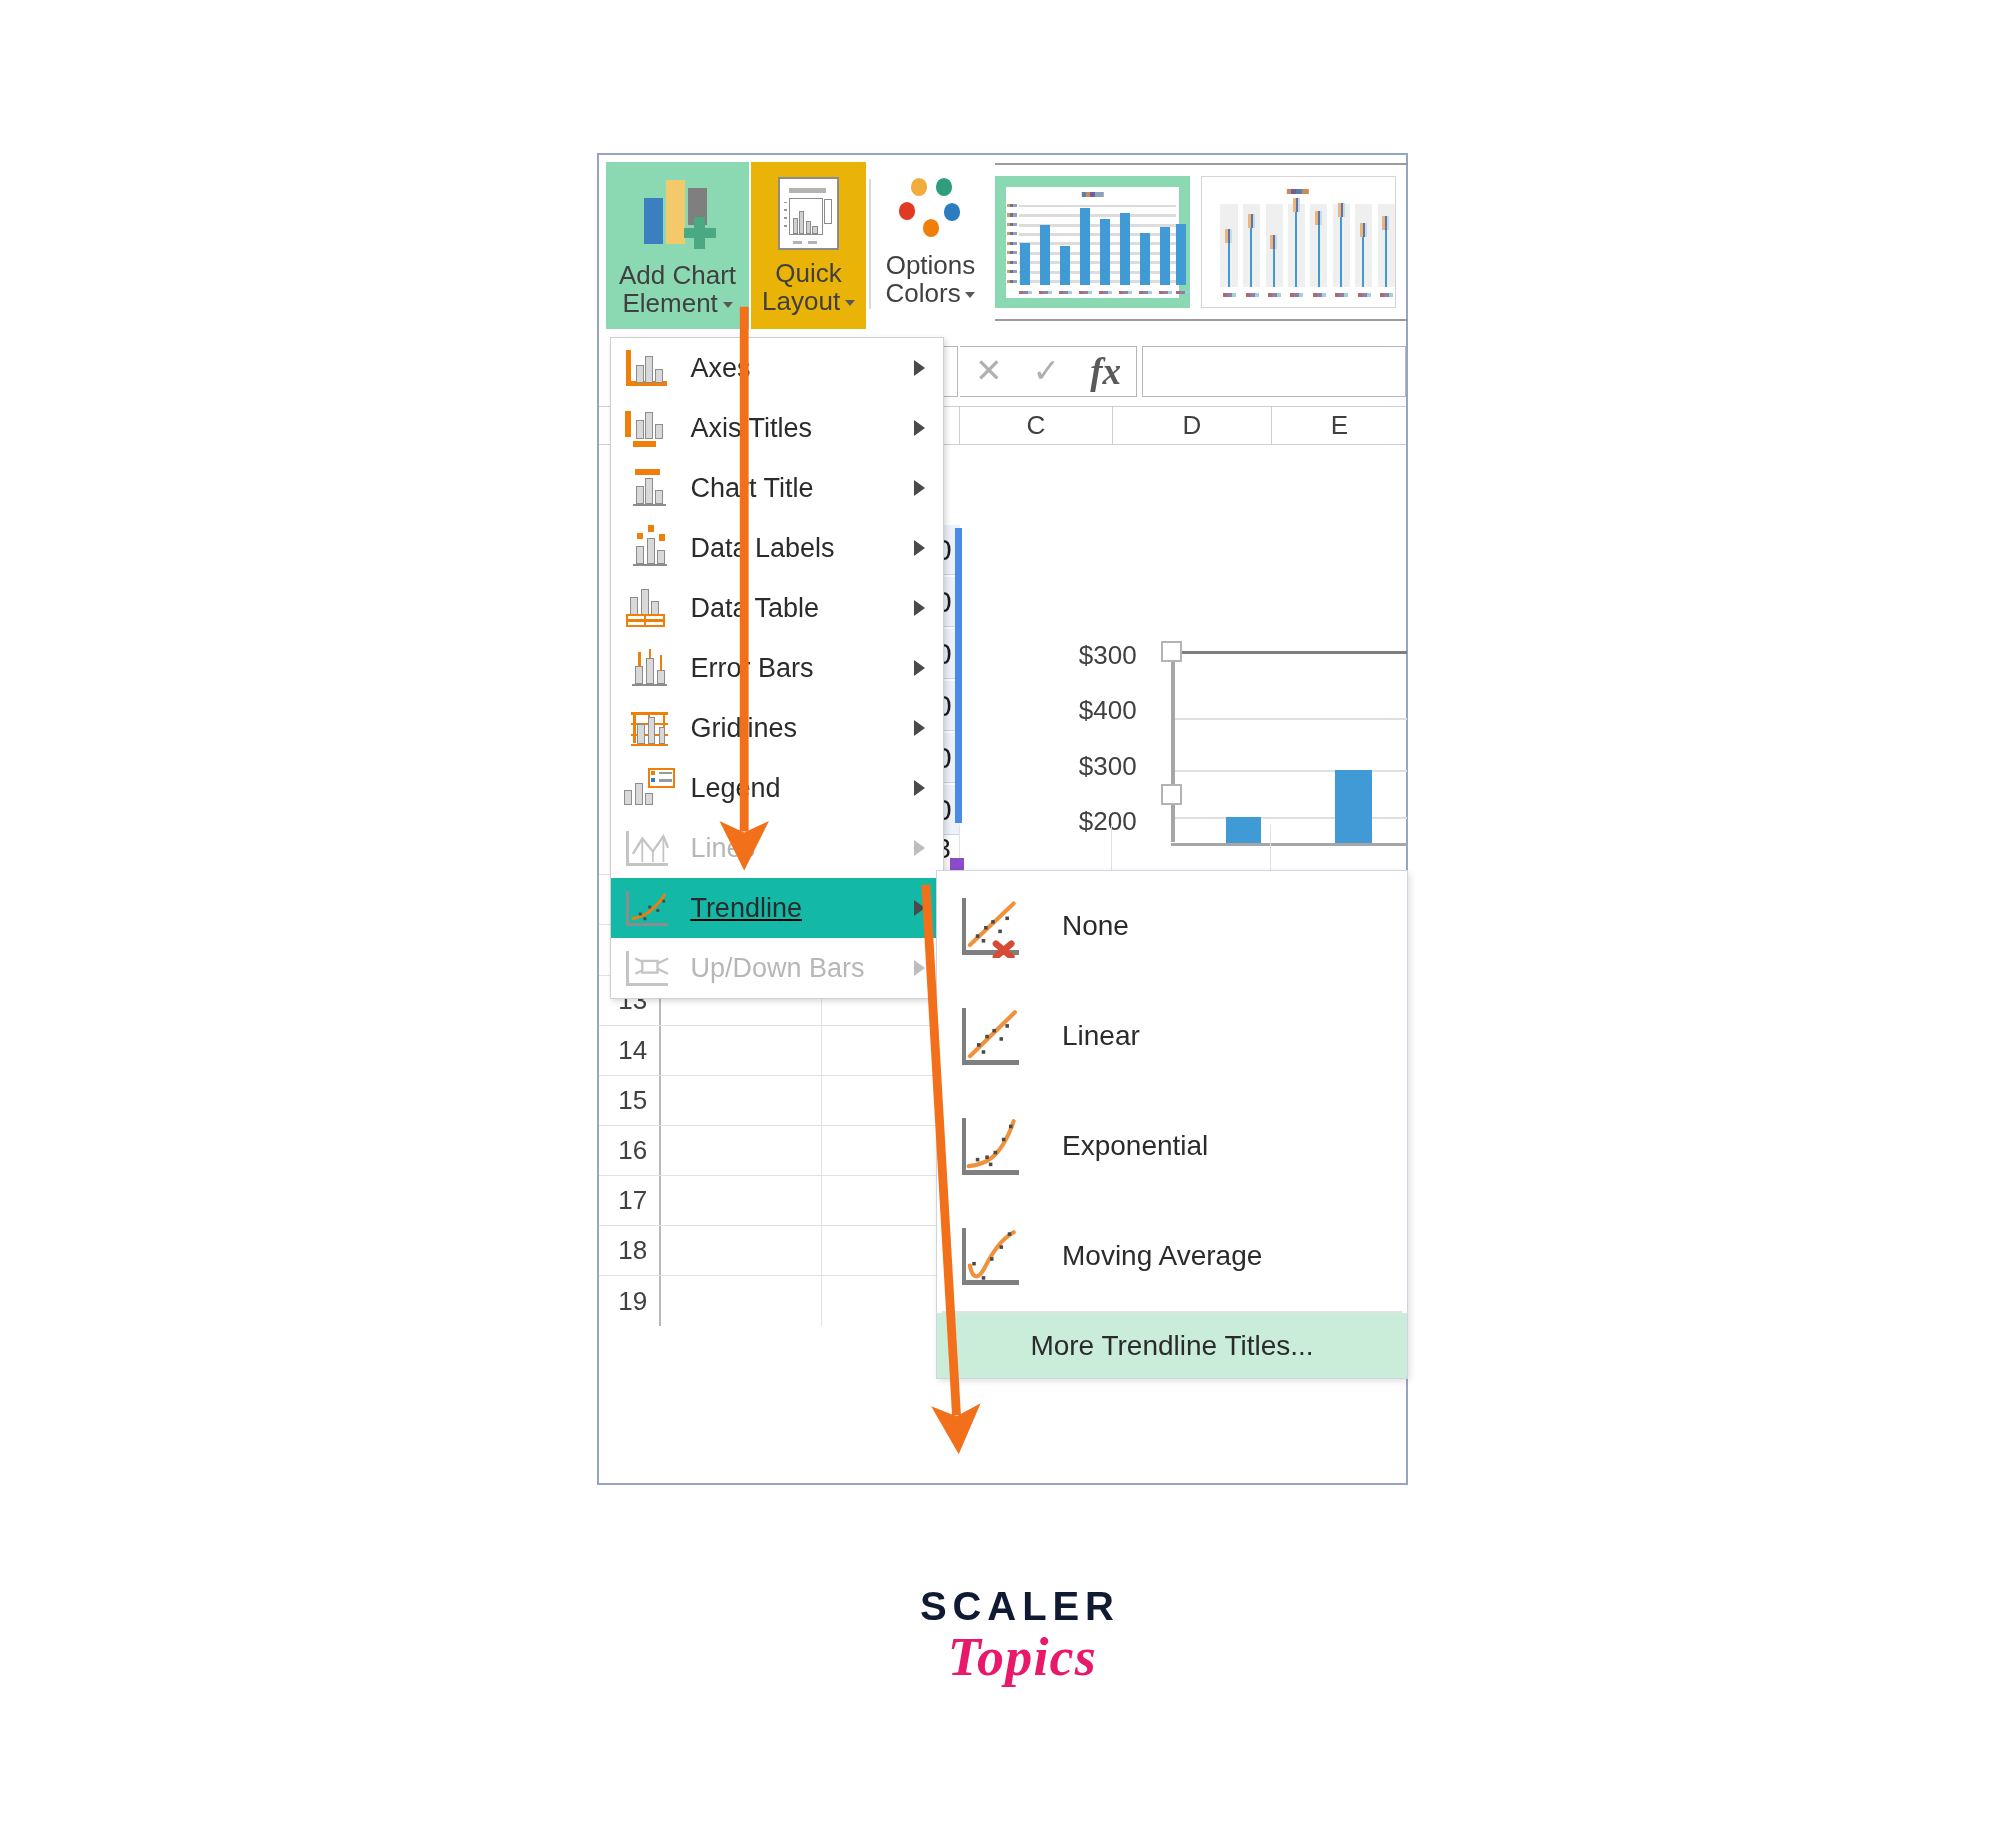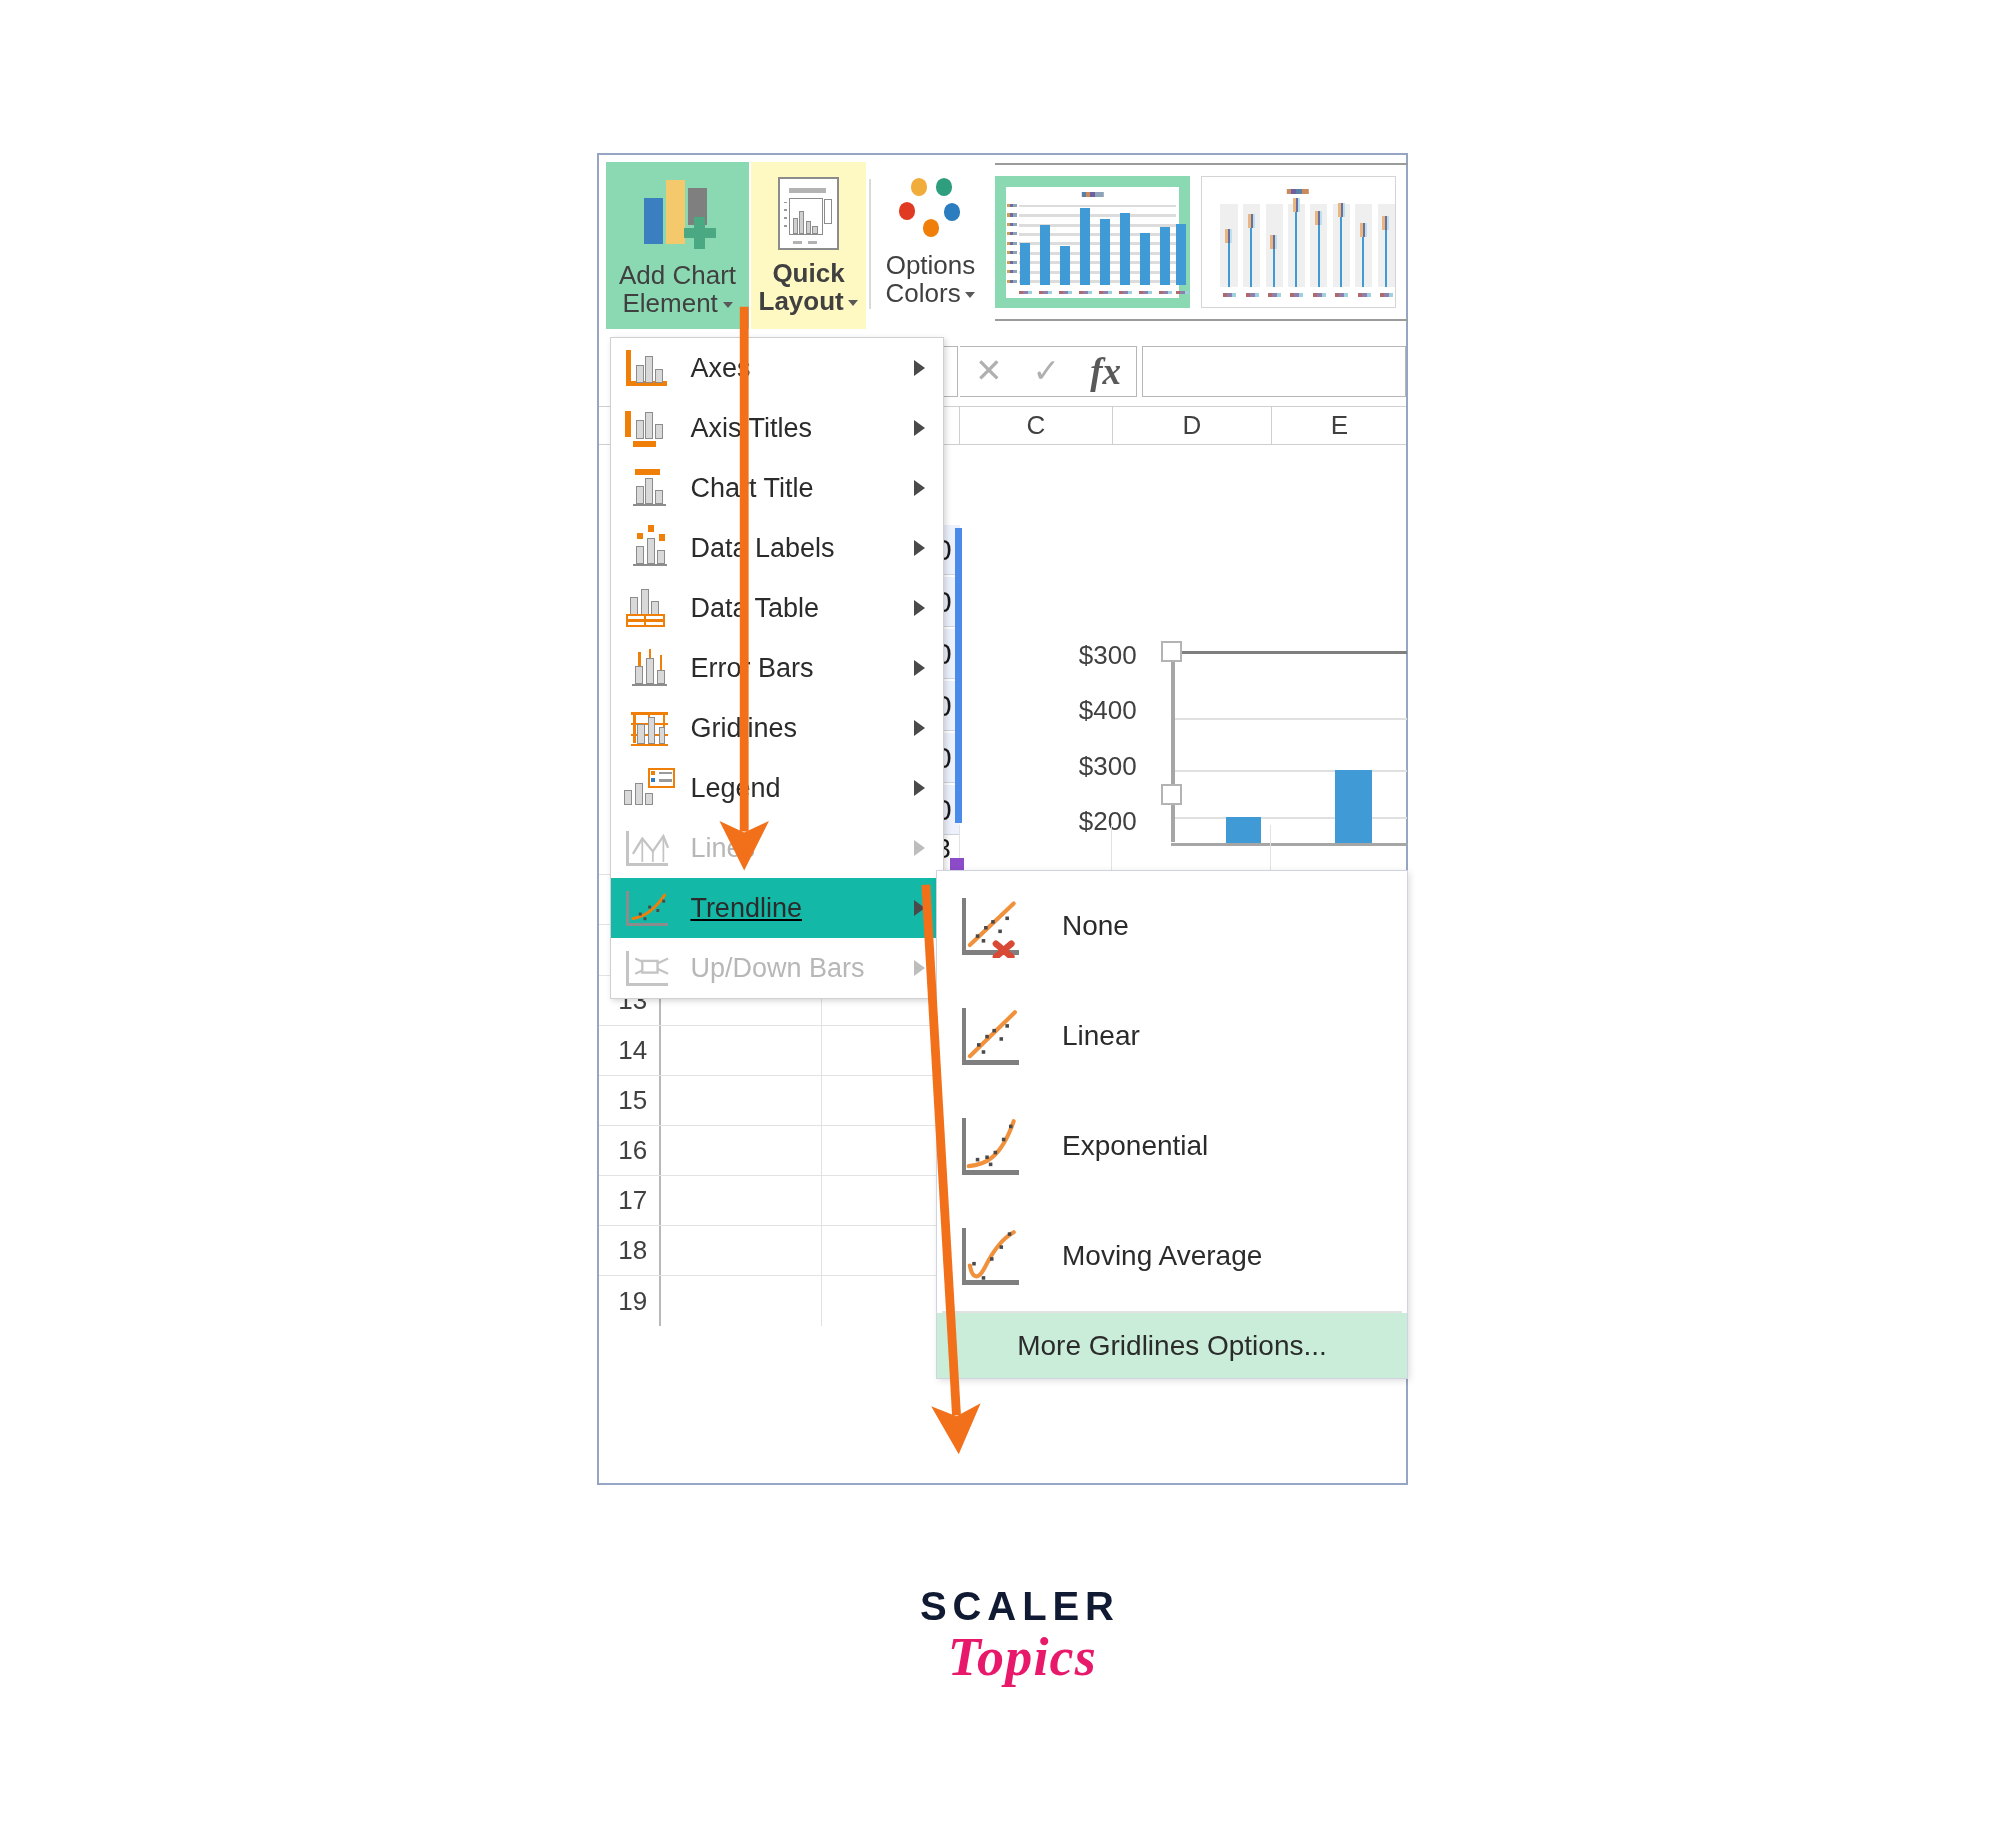--- a/index.html
+++ b/index.html
@@ -9,21 +9,21 @@
   #app-window{
     position:absolute;left:597px;top:153px;width:811px;height:1332px;
     border:2.9px solid #97a5c4;background:#ffffff;box-sizing:border-box;
   }
 
   
   #ribbon{position:absolute;left:0;top:0;width:100%;height:174px;background:#ffffff;}
   .ribbon-btn{position:absolute;top:7px;height:167px;box-sizing:border-box;
     display:flex;flex-direction:column;align-items:center;}
   #btn-add-chart-element{left:7px;width:143px;background:#8bd9b2;}
-  #btn-quick-layout{left:152px;width:115px;background:#fef9c3;font-weight:bold;}
+  #btn-quick-layout{left:152px;width:115px;background:#eab308;}
   #btn-change-colors{left:277px;width:109px;background:#ffffff;}
   .ribbon-sep{position:absolute;top:23.6px;height:130px;width:1.8px;background:#d9d9d9;}
   #ribbon-sep-1{left:270px;}
   .ribbon-label{font-size:26px;color:#404040;line-height:1.08;text-align:center;
     font-family:"Liberation Sans",sans-serif;white-space:nowrap;}
   .ribbon-icon{margin-top:15.3px;margin-bottom:8.3px;}
 
   
   .ace-icon{position:relative;width:75px;height:75px;}
   .ace-bar{position:absolute;bottom:8.3px;}
@@ -703,21 +703,21 @@
         <rect x="70" y="36" width="6" height="6" fill="#4a4a4a"></rect>
         <rect x="84" y="14" width="6" height="6" fill="#4a4a4a"></rect>
       </svg>
     </div>
     <span class="sub-label">Moving Average</span>
   </div>
 
   <div class="sub-sep"></div>
 
   <div id="sub-more">
-    <span class="sub-label">More Gridlines Options...</span>
+    <span class="sub-label">More Trendline Titles...</span>
   </div>
 </div>
 
 <svg id="arrows" viewBox="0 0 3400 3125" width="2005" height="1843">
   <defs>
     <marker id="ah" markerWidth="6" markerHeight="6" refX="1.2" refY="3" orient="auto" markerUnits="strokeWidth">
       <path d="M0,0.2 L5.6,3 L0,5.8 L1.3,3 Z" fill="#f3701b"></path>
     </marker>
   </defs>
   <line x1="1262" y1="520" x2="1262" y2="1410" stroke="#f3701b" stroke-width="15" marker-end="url(#ah)"></line>

